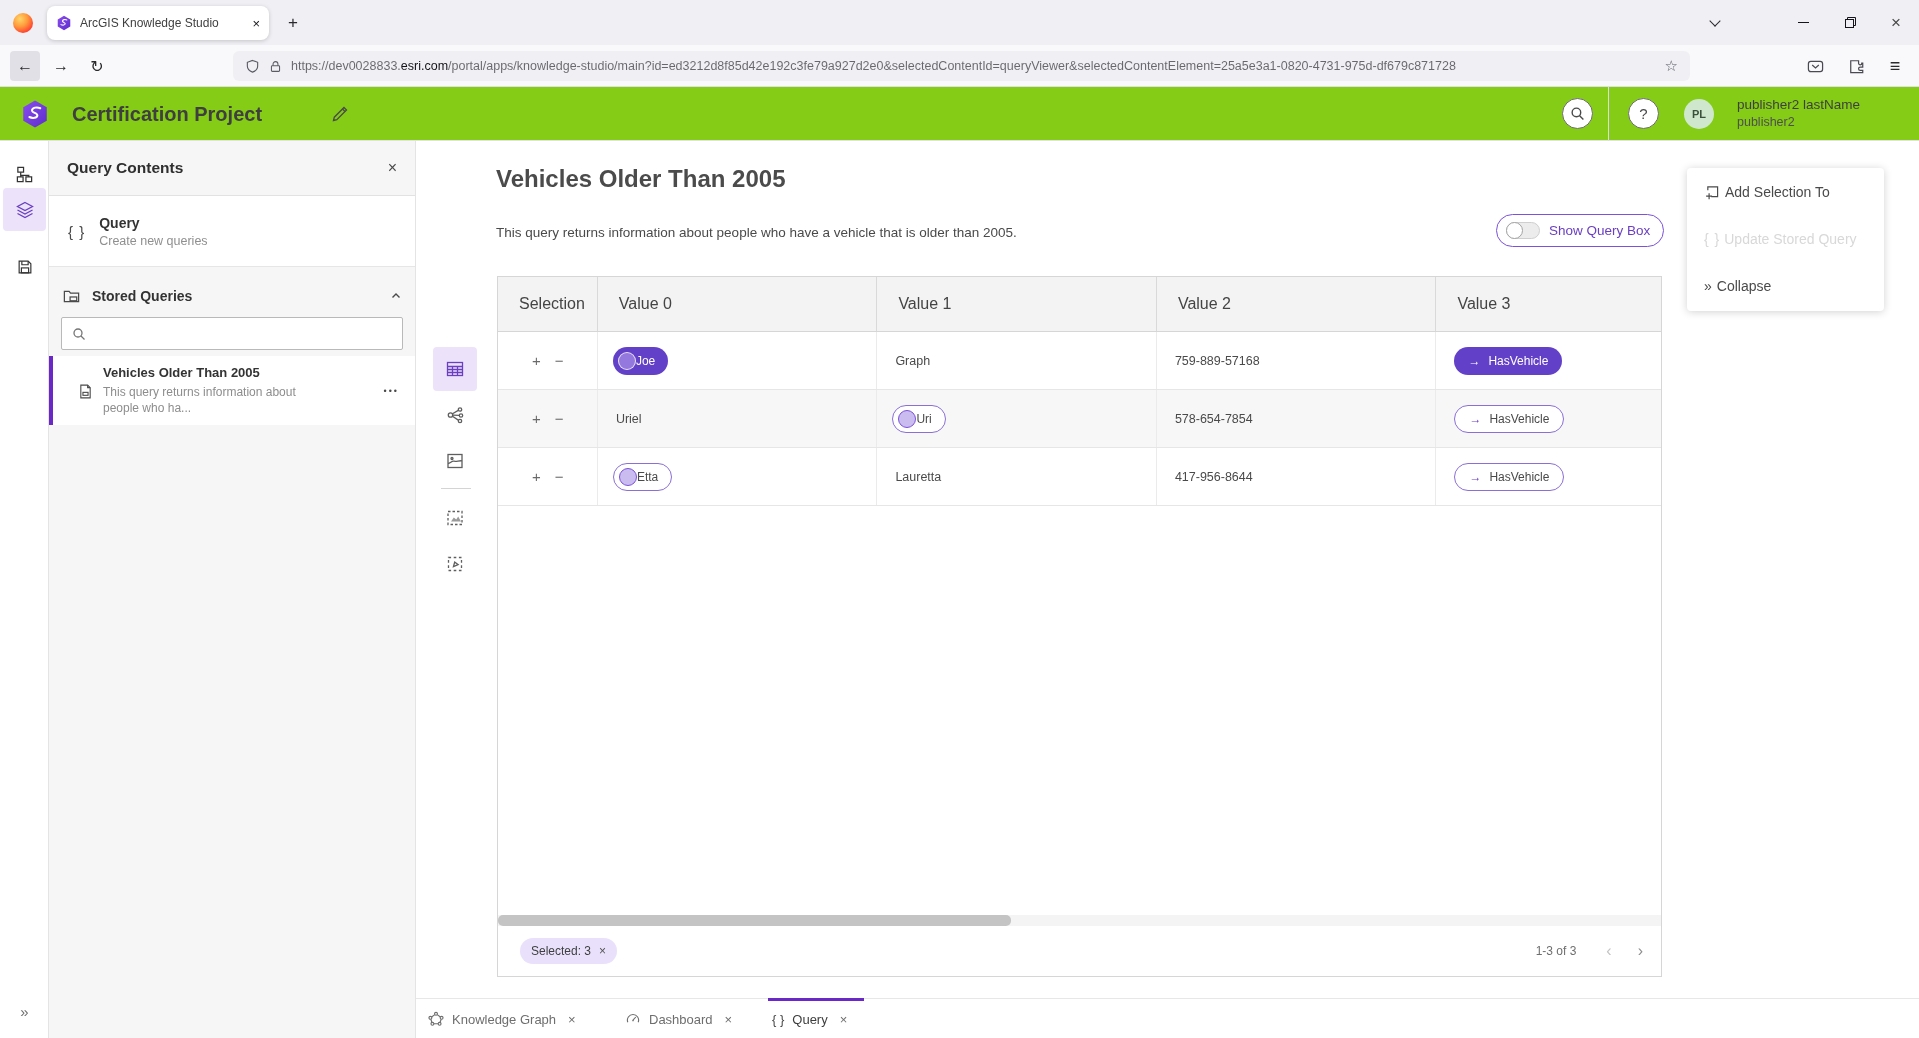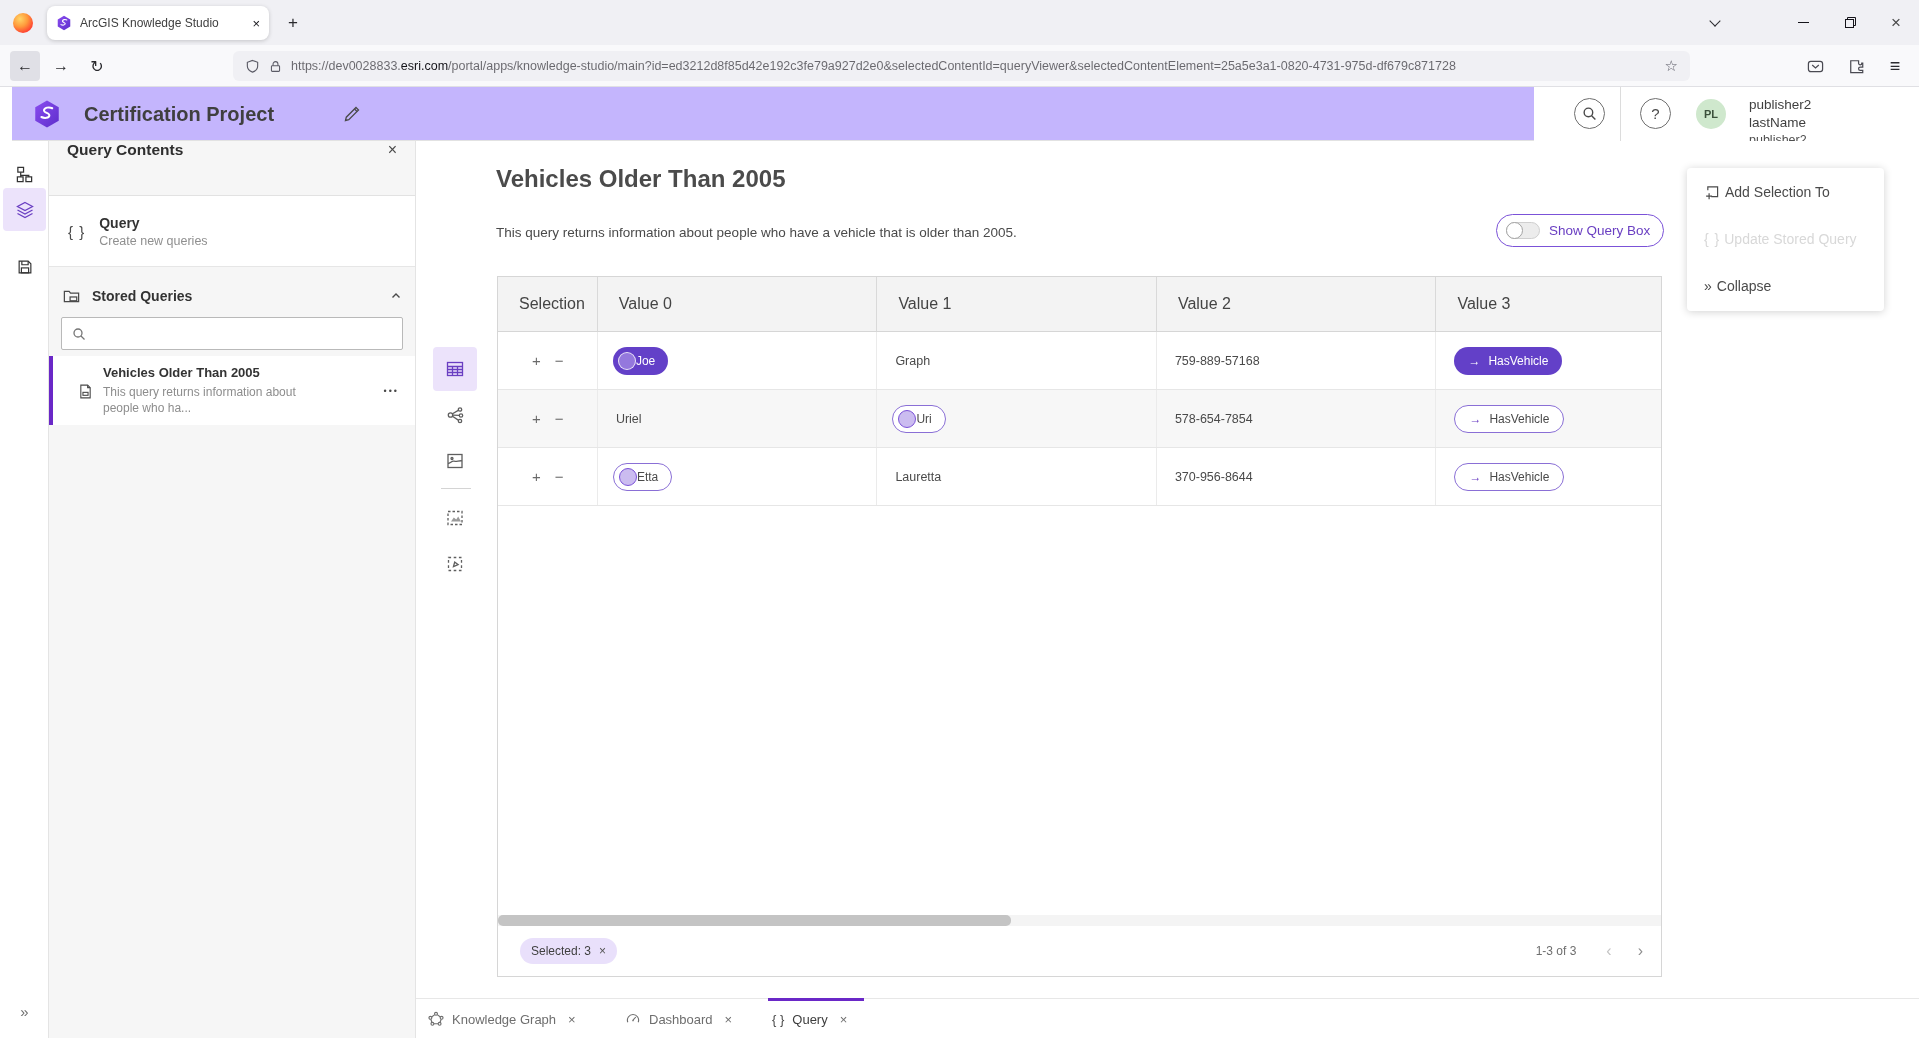--- a/index.html
+++ b/index.html
@@ -22,40 +22,40 @@
   .navbar{position:absolute;left:0;top:45px;width:1919px;height:42px;background:#f9f9fb;border-bottom:1px solid #e0e0e4}
   .nav-btn{position:absolute;top:6px;width:30px;height:30px;border-radius:4px;display:flex;align-items:center;justify-content:center;
     font-size:16px;color:#2a2a2e}
   .urlbar{position:absolute;left:233px;top:6px;width:1457px;height:30px;background:#f0f0f4;border-radius:6px;
     display:flex;align-items:center;padding:0 12px;gap:9px}
   .url-text{flex:1;font-size:12.5px;white-space:nowrap;overflow:hidden;color:rgba(21,20,26,.62)}
   .url-text .domain{color:#15141a}
   .star{font-size:15px;color:#5b5b66}
 
   
-  .appheader{position:absolute;left:12px;top:87px;width:1522px;height:54px;background:#c4b5fd;border-bottom:1px solid #e2e2e2}
+  .appheader{position:absolute;left:0;top:87px;width:1919px;height:54px;background:#84cc16;border-bottom:1px solid #e2e2e2}
   .app-title{position:absolute;left:72px;top:0;height:54px;display:flex;align-items:center;font-size:20px;font-weight:600;color:#3f3f3f}
   .circle-btn{position:absolute;top:11px;width:31px;height:31px;border:1px solid #6f6f6f;border-radius:50%;
     display:flex;align-items:center;justify-content:center;color:#4a4a4a;background:#fff}
   .avatar{position:absolute;left:1684px;top:12px;width:30px;height:30px;border-radius:50%;background:#cfe8cd;
     display:flex;align-items:center;justify-content:center;font-size:11px;font-weight:700;color:#3c513c}
   .user-meta{position:absolute;left:1737px;top:9px;line-height:1.35}
   .user-meta .name{font-size:13.5px;color:#3f3f3f}
   .user-meta .id{font-size:12.5px;color:#4f4f4f}
 
   
   .leftrail{position:absolute;left:0;top:141px;width:49px;height:897px;background:#fff;border-right:1px solid #e4e4e4}
   .rail-btn{position:absolute;left:0;width:49px;height:43px;display:flex;align-items:center;justify-content:center}
   .rail-btn.active{left:3px;width:43px;background:#ece3fb;border-radius:4px}
   .rail-expand{position:absolute;left:0;top:855px;width:49px;height:30px;display:flex;align-items:center;justify-content:center;
     font-size:15px;color:#707070}
 
   
   .sidepanel{position:absolute;left:49px;top:141px;width:367px;height:897px;background:#f6f6f6;border-right:1px solid #e4e4e4}
-  .panel-header{height:55px;display:flex;align-items:flex-start;justify-content:space-between;padding:0 18px;border-bottom:1px solid #e2e2e2}
+  .panel-header{height:55px;display:flex;align-items:center;justify-content:space-between;padding:0 18px;border-bottom:1px solid #e2e2e2}
   .panel-header .p-title{font-size:15.5px;font-weight:600;color:#2f2f2f}
   .p-close{font-size:16px;color:#4a4a4a}
   .query-card{height:71px;background:#fff;border-bottom:1px solid #e6e6e6;display:flex;align-items:center;padding:0 19px;gap:14px;cursor:pointer}
   .braces{font-size:15px;color:#4a4a4a;letter-spacing:1px}
   .qc-title{font-size:14px;font-weight:600;color:#333;line-height:1.4}
   .qc-sub{font-size:12.5px;color:#8f8f8f}
   .stored-header{margin-top:13px;height:32px;display:flex;align-items:center;padding:0 13px;gap:11px}
   .stored-header .s-title{font-size:14px;font-weight:600;color:#333;flex:1}
   .search-box{margin:5px 12px 0;height:33px;background:#fff;border:1px solid #b9b9b9;border-radius:2px;
     display:flex;align-items:center;padding:0 10px;gap:8px}
@@ -403,21 +403,21 @@
         <span class="rowbtn">+</span>
         <span class="rowbtn">−</span>
       </div>
       <div class="td c1">
         <span class="pill outline">
           <span class="dot"></span>
           <span>Etta</span>
         </span>
       </div>
       <div class="td c2">Lauretta</div>
-      <div class="td c3">370-956-8644</div>
+      <div class="td c3">417-956-8644</div>
       <div class="td c4">
         <span class="relpill outline">
           <span class="arrow">→</span>
           <span>HasVehicle</span>
         </span>
       </div>
     </div>
 
     <div class="hscroll">
       <div class="hthumb"></div>

